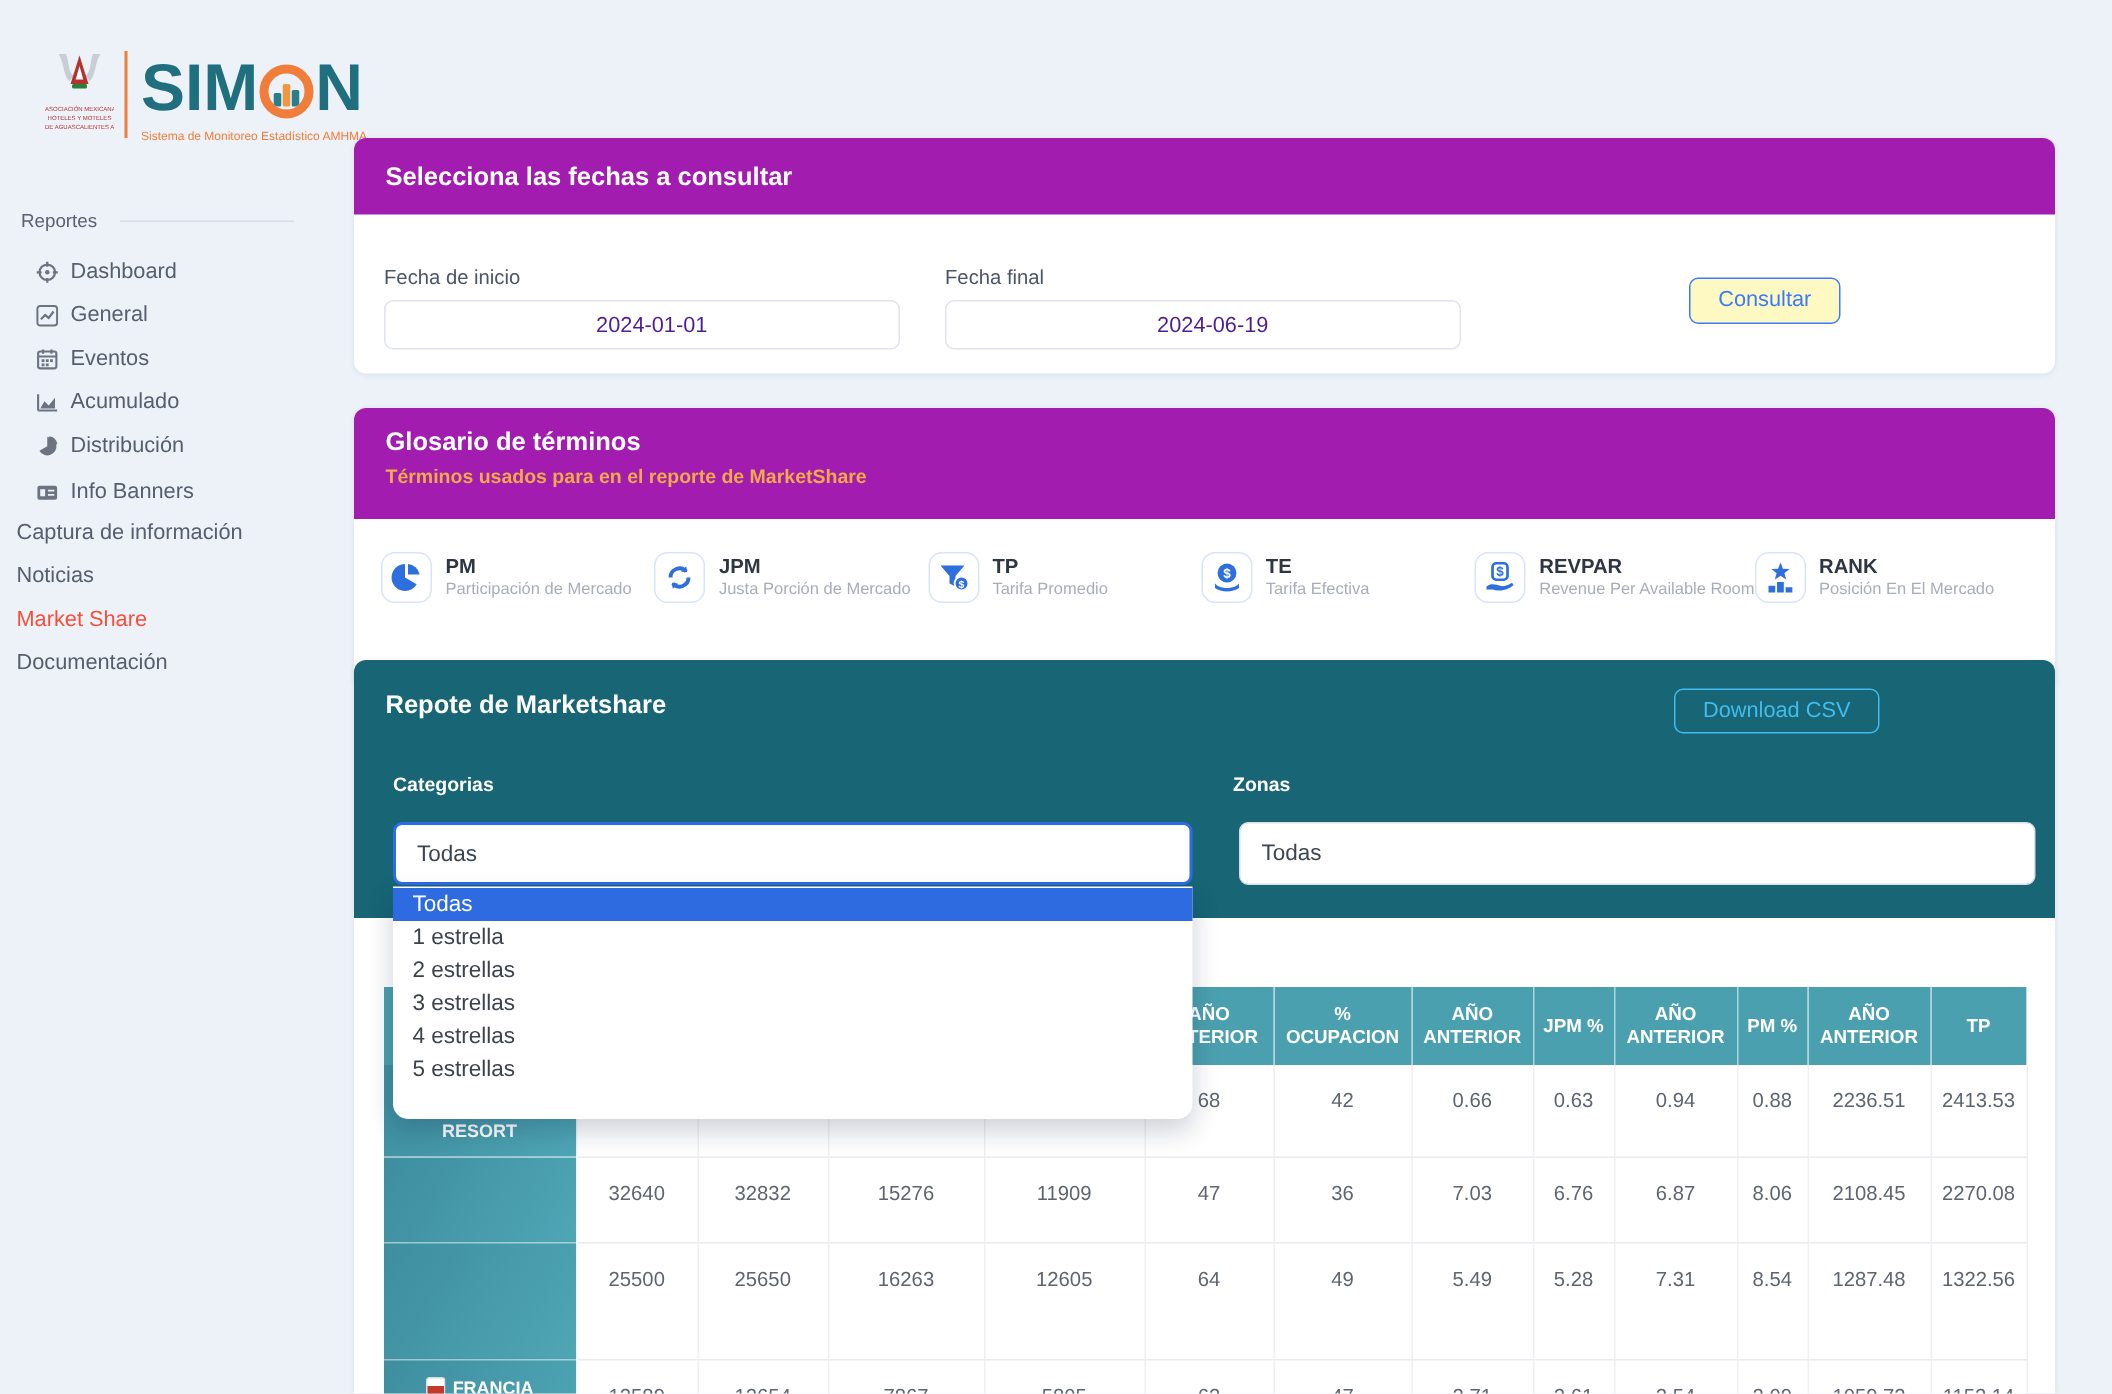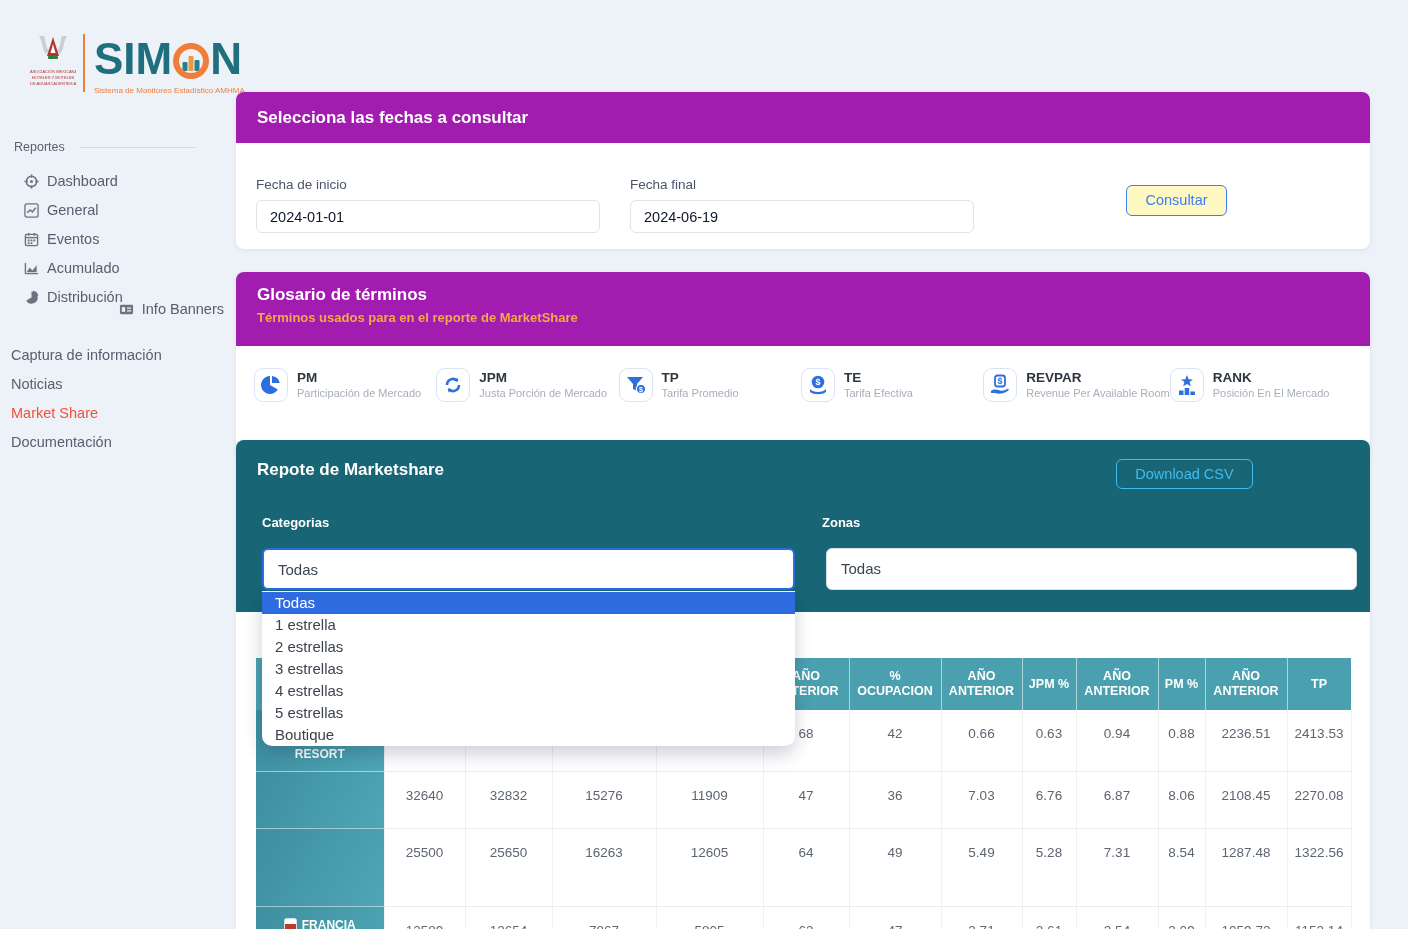--- a/index.html
+++ b/index.html
@@ -28,21 +28,21 @@
   .top-item.active { color:#f4503a; }
 
   
   .card { background:#ffffff; border-radius:8px; box-shadow:0 1px 4px rgba(25,45,85,.08); }
   .card-head { background:#a21caf; border-radius:8px 8px 0 0; color:#ffffff; }
 
   
   .card1 { left:236px; top:92px; width:1134px; height:157px; }
   .card1 .card-head { height:51px; line-height:51px; padding-left:21px; font-size:17px; font-weight:700; }
   .field-label { font-size:13.5px; color:#4a5568; }
-  .date-input { width:344px; height:33px; border:1px solid #dfe3ec; border-radius:6px; background:#fff; font-size:14.5px; color:#0f172a; padding-left:13px; font-family:"Liberation Sans",sans-serif; }
+  .date-input { width:344px; height:33px; border:1px solid #dfe3ec; border-radius:6px; background:#fff; font-size:14.5px; color:#4c1d95; padding-left:13px; font-family:"Liberation Sans",sans-serif;text-align:center; }
   .btn-consultar { left:1126px; top:185px; width:101px; height:31px; border:1px solid #3d7bf7; color:#3d7bf7; background:#fef9c3; border-radius:6px; font-size:14.5px; text-align:center; line-height:29px; cursor:pointer; }
 
   
   .card2 { left:236px; top:272px; width:1134px; height:188px; }
   .card2 .card-head { height:74px; padding:13px 0 0 21px; }
   .card2 .g-title { font-size:17px; font-weight:700; }
   .card2 .g-sub { font-size:13px; font-weight:700; color:#f2a948; margin-top:5px; }
   .gloss-body { display:grid; grid-template-columns:repeat(6,1fr); padding:0 18px; height:77px; align-items:center; }
   .gitem { display:flex; align-items:center; gap:9px; }
   .gicon { width:34px; height:34px; border:1px solid #d9e4f8; border-radius:9px; display:flex; align-items:center; justify-content:center; background:#fff; }
@@ -151,21 +151,21 @@
       </svg>
     <span>Acumulado</span>
   </div>
   <div class="abs nav-item" style="top:285px;">
     <svg width="15" height="15" viewBox="0 0 16 16">
         <path d="M8 8 V1.5 A6.5 6.5 0 1 1 2.4 11.2 Z" fill="#6b7480"></path>
         <path d="M9.5 6.5 V0.8 A6.5 6.5 0 0 1 15.2 6.5 Z" fill="#6b7480"></path>
       </svg>
     <span>Distribución</span>
   </div>
-  <div class="abs nav-item" style="top:297px;justify-content:flex-end;">
+  <div class="abs nav-item" style="top:316px;">
     <svg width="15" height="15" viewBox="0 0 16 16">
         <rect x="1" y="3" width="14" height="10" rx="1.5" fill="#6b7480"></rect>
         <rect x="3" y="5.5" width="3.5" height="5" fill="#eef1f8"></rect>
         <path d="M8.5 6.5 H13 M8.5 9.5 H13" stroke="#eef1f8" stroke-width="1.3"></path>
       </svg>
     <span>Info Banners</span>
   </div>
 
   <div class="abs top-item" style="top:343px;">
       <span>Captura de información</span>
@@ -401,14 +401,13 @@
     </table>
 </div>
 
 <div class="abs dropdown">
   <div class="opt sel">Todas</div>
   <div class="opt">1 estrella</div>
   <div class="opt">2 estrellas</div>
   <div class="opt">3 estrellas</div>
   <div class="opt">4 estrellas</div>
   <div class="opt">5 estrellas</div>
-  <div class="opt">Boutique</div>
 </div>
 
 </body></html>

